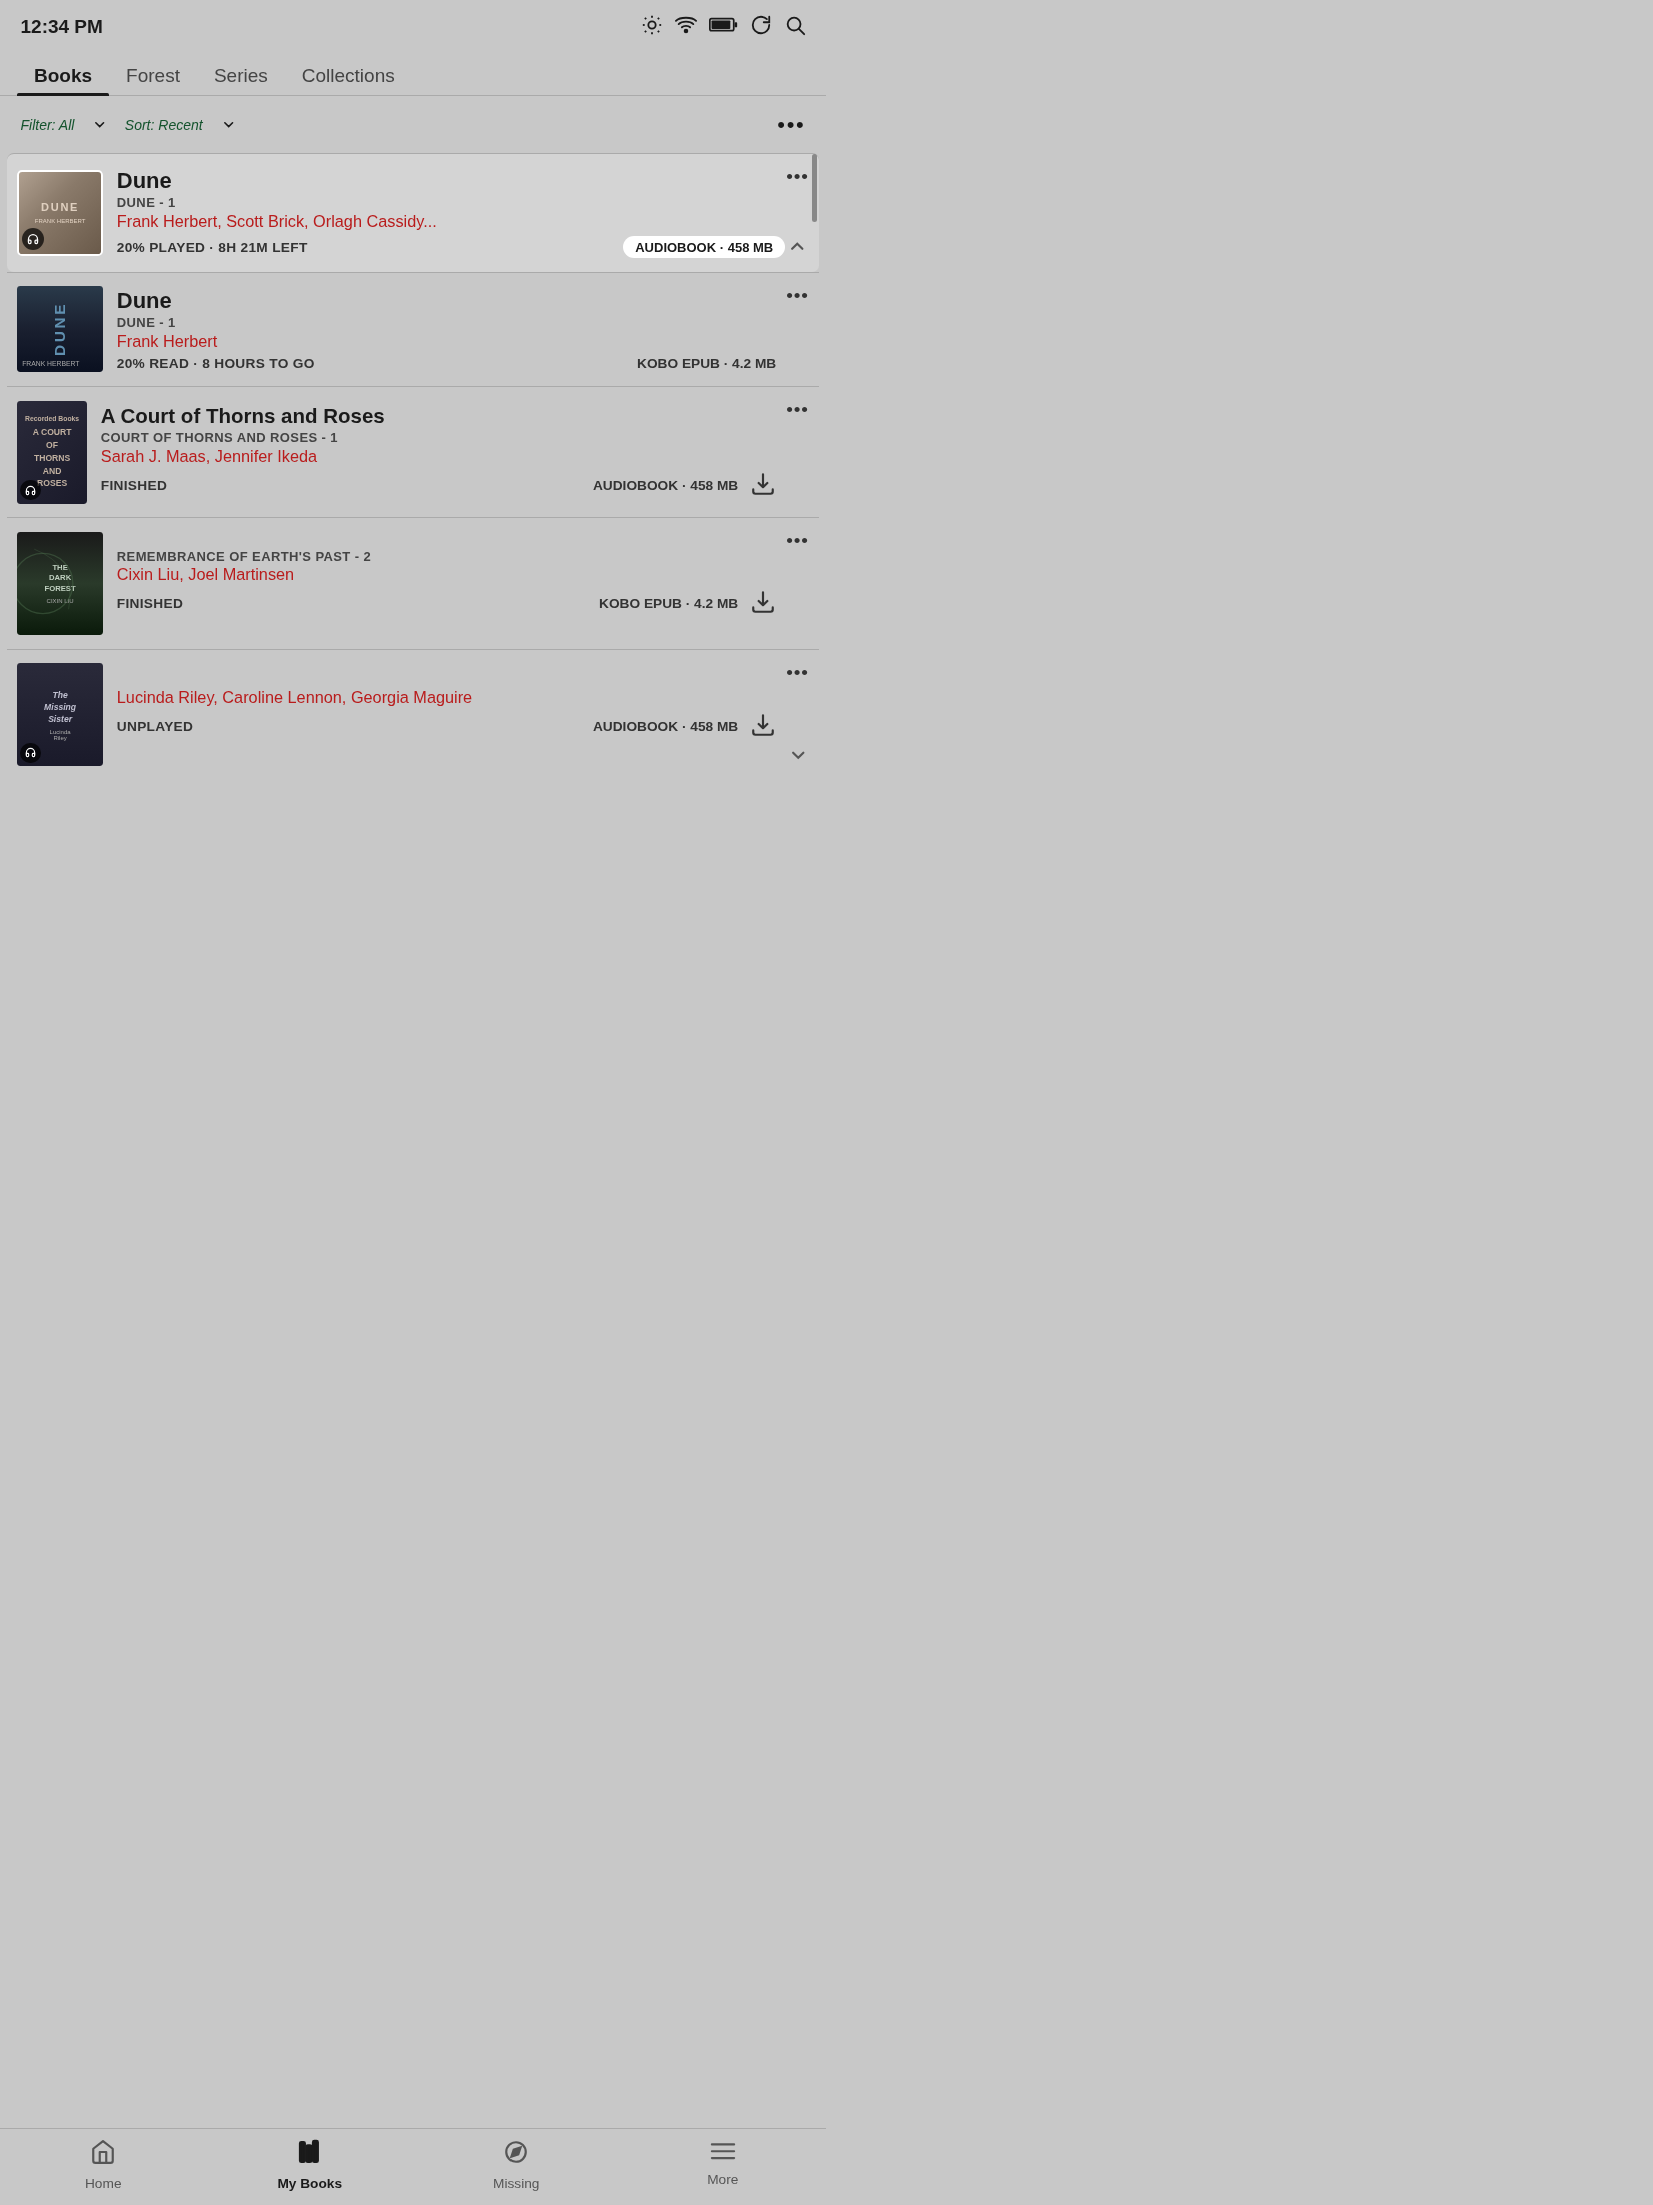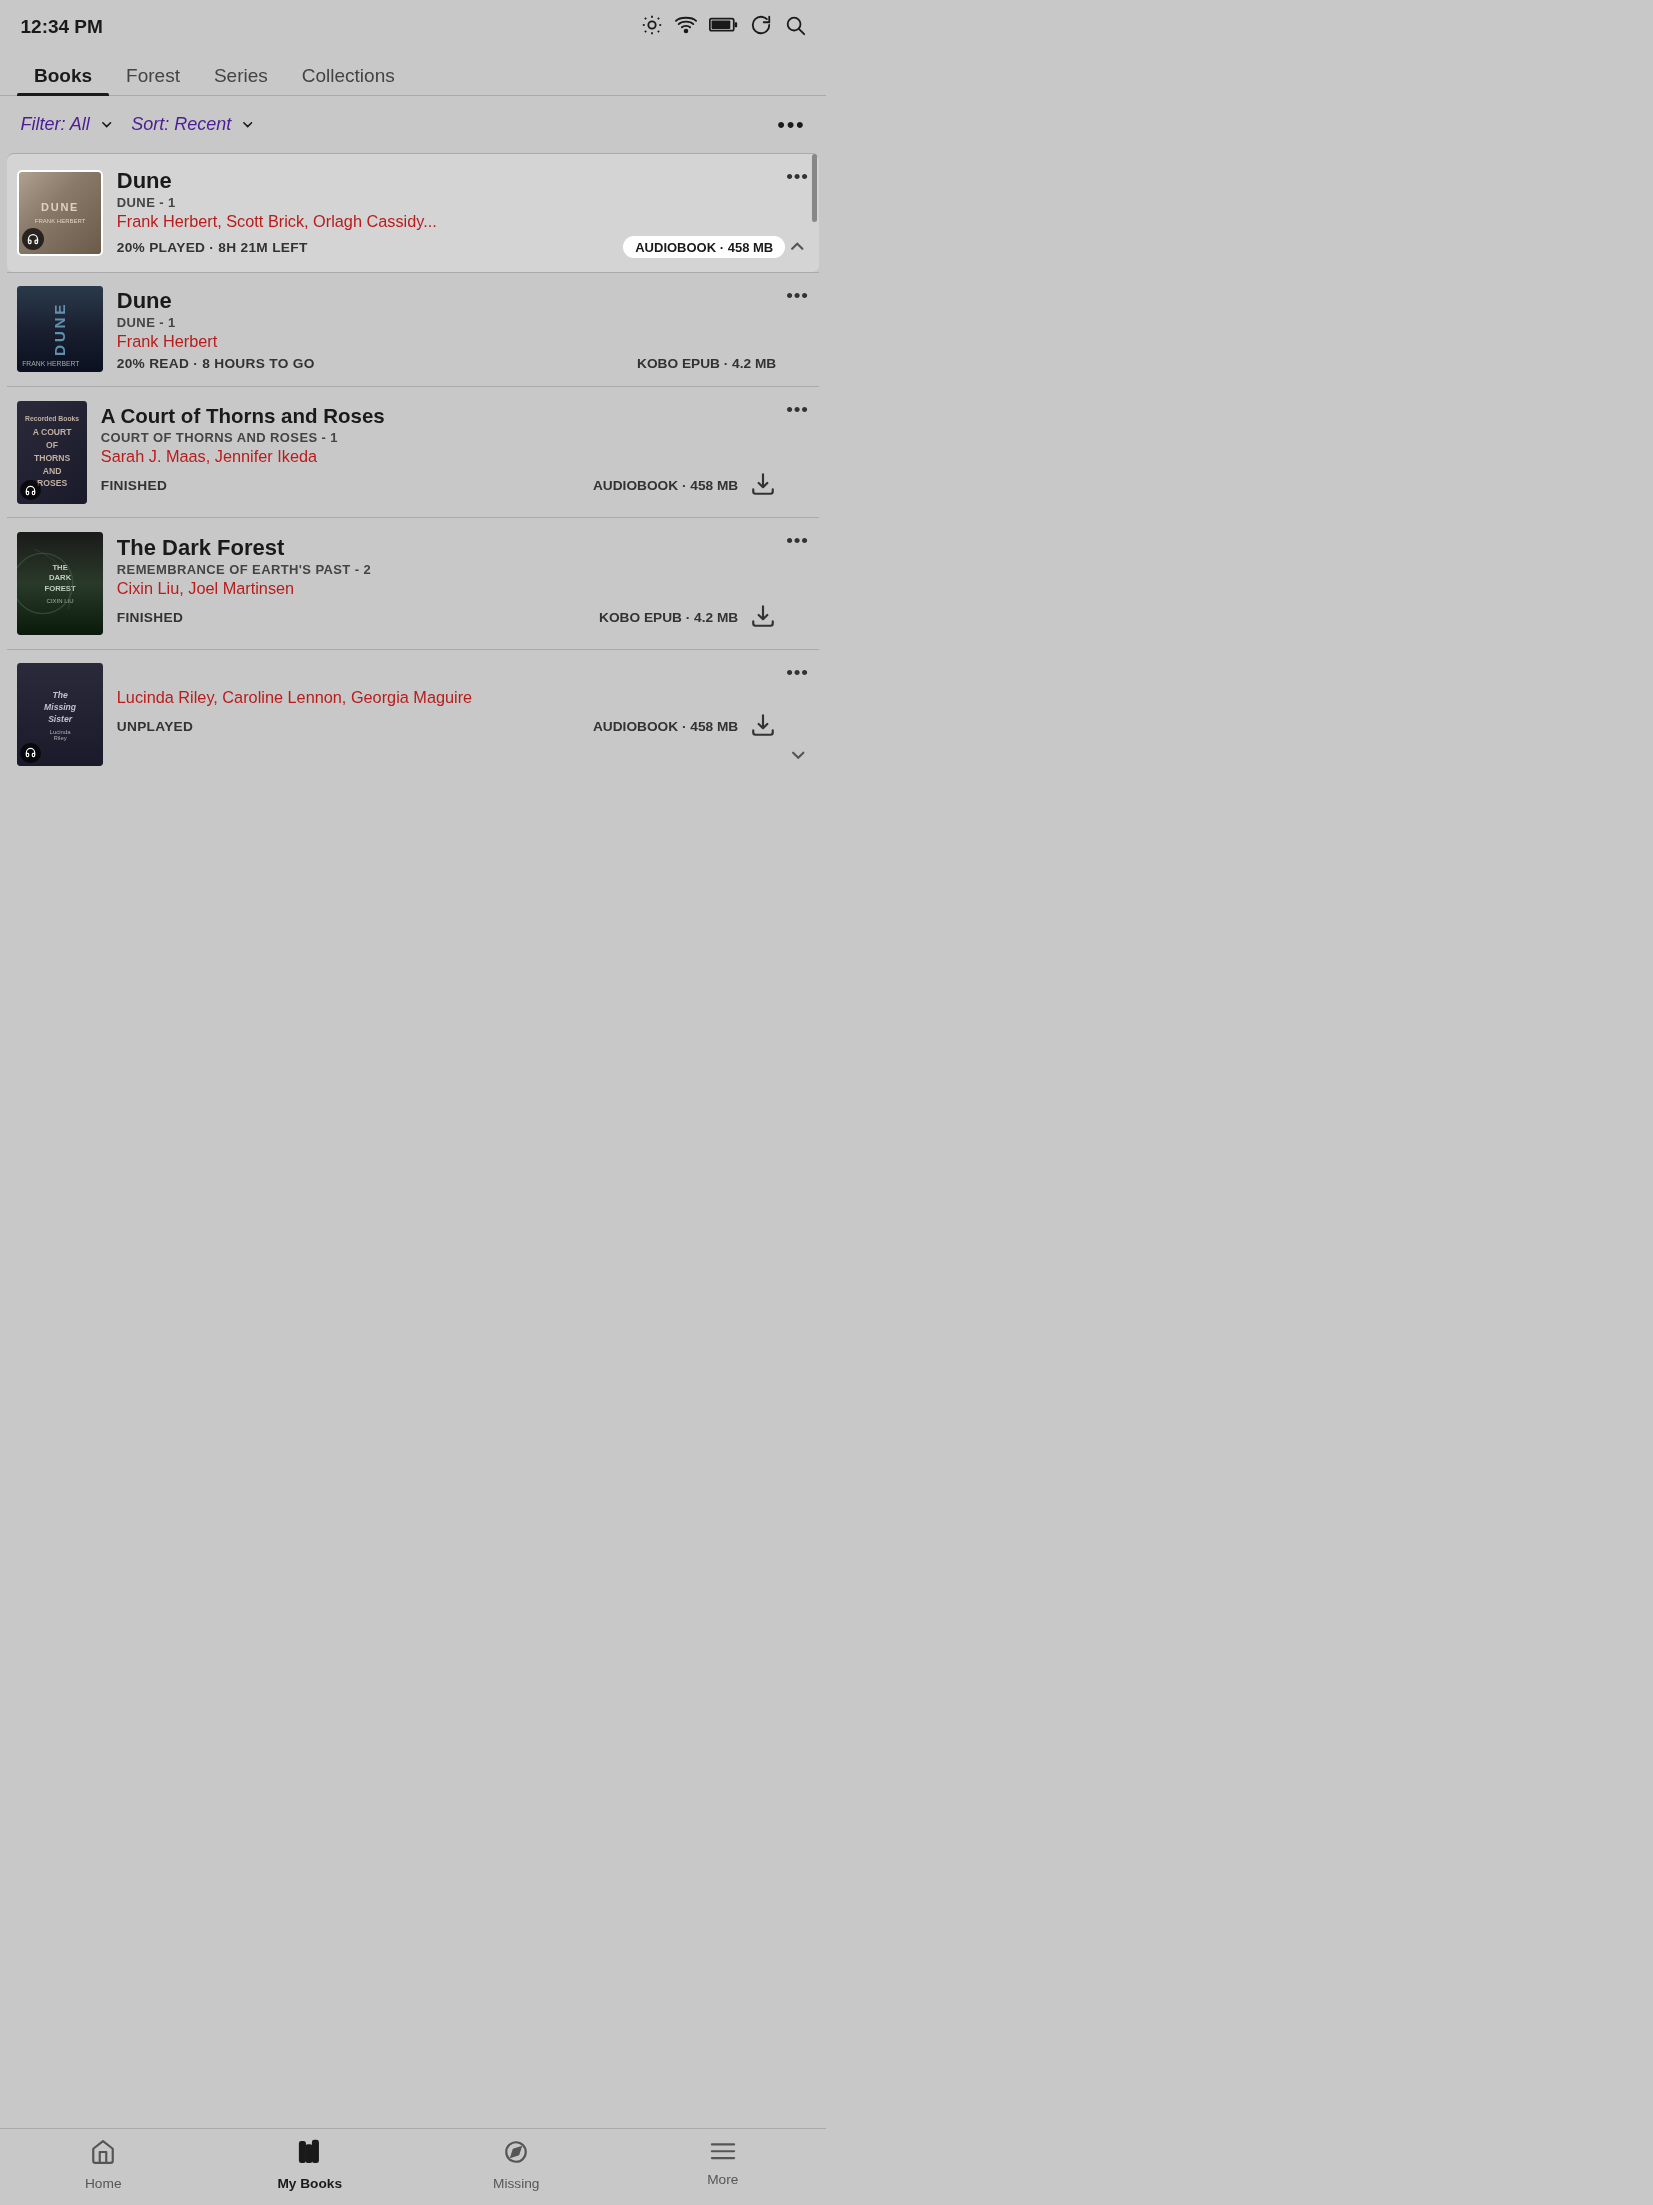--- a/index.html
+++ b/index.html
@@ -73,27 +73,27 @@
       align-items: center;
       padding: 15.4px 20.5px;
       background: #c8c8c8;
     }
     .filter-left {
       display: flex;
       gap: 17px;
       align-items: center;
     }
     .filter-btn {
-      font-size: 18px;
+      font-size: 14px;
       font-style: italic;
-      color: #4c1d95;
+      color: #14532d;
       cursor: pointer;
       display: flex;
       align-items: center;
-      gap: 9px;
+      gap: 18px;
     }
     .filter-btn svg {
       width: 15.4px;
       height: 15.4px;
     }
     .more-btn {
       font-size: 22px;
       color: #1a1a1a;
       cursor: pointer;
       letter-spacing: 1.7px;
@@ -436,21 +436,20 @@
         <div style="font-weight:700;font-size:7.7px;line-height:1.4;">THE<br>DARK<br>FOREST</div>
         <div style="margin-top:3.4px;font-size:6px;color:#aaa;">CIXIN LIU</div>
       </div>
 
       <svg style="position:absolute;top:0;left:0;" width="86" height="103" viewBox="0 0 100 120">
         <circle cx="30" cy="60" r="35" fill="none" stroke="#4a6a4a" stroke-width="1.5" opacity="0.5"></circle>
         <path d="M 20 20 Q 70 40 60 90" fill="none" stroke="#4a6a4a" stroke-width="1" opacity="0.4"></path>
       </svg>
     </div>
     <div class="book-info">
-      <div class="book-title">The Dark Forest</div>
       <div class="book-series">REMEMBRANCE OF EARTH'S PAST - 2</div>
       <div class="book-authors">Cixin Liu, Joel Martinsen</div>
       <div class="book-meta meta-row">
         <span class="book-progress">FINISHED</span>
         <div style="display:flex;align-items:center;gap:12px;">
           <span class="book-format-plain">KOBO EPUB · 4.2 MB</span>
           <div class="download-icon">
             <svg width="24" height="24" viewBox="0 0 24 24" fill="none" stroke="#333" stroke-width="2" stroke-linecap="round">
                 <path d="M12 3v12m0 0l-4-4m4 4l4-4"></path>
                 <path d="M3 17v2a2 2 0 0 0 2 2h14a2 2 0 0 0 2-2v-2"></path>

